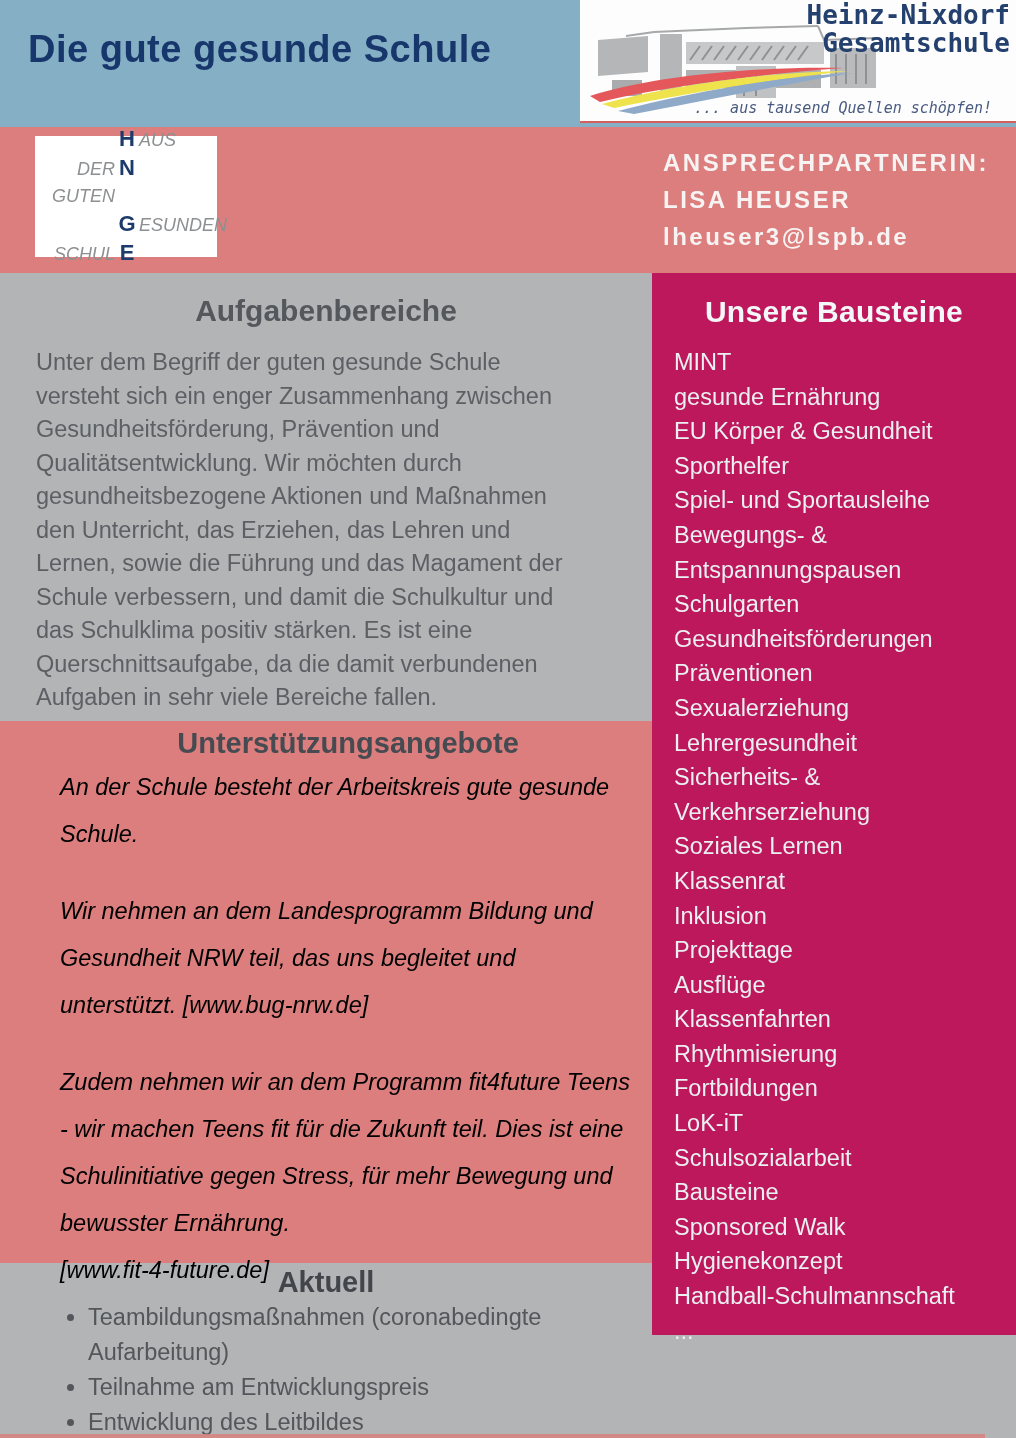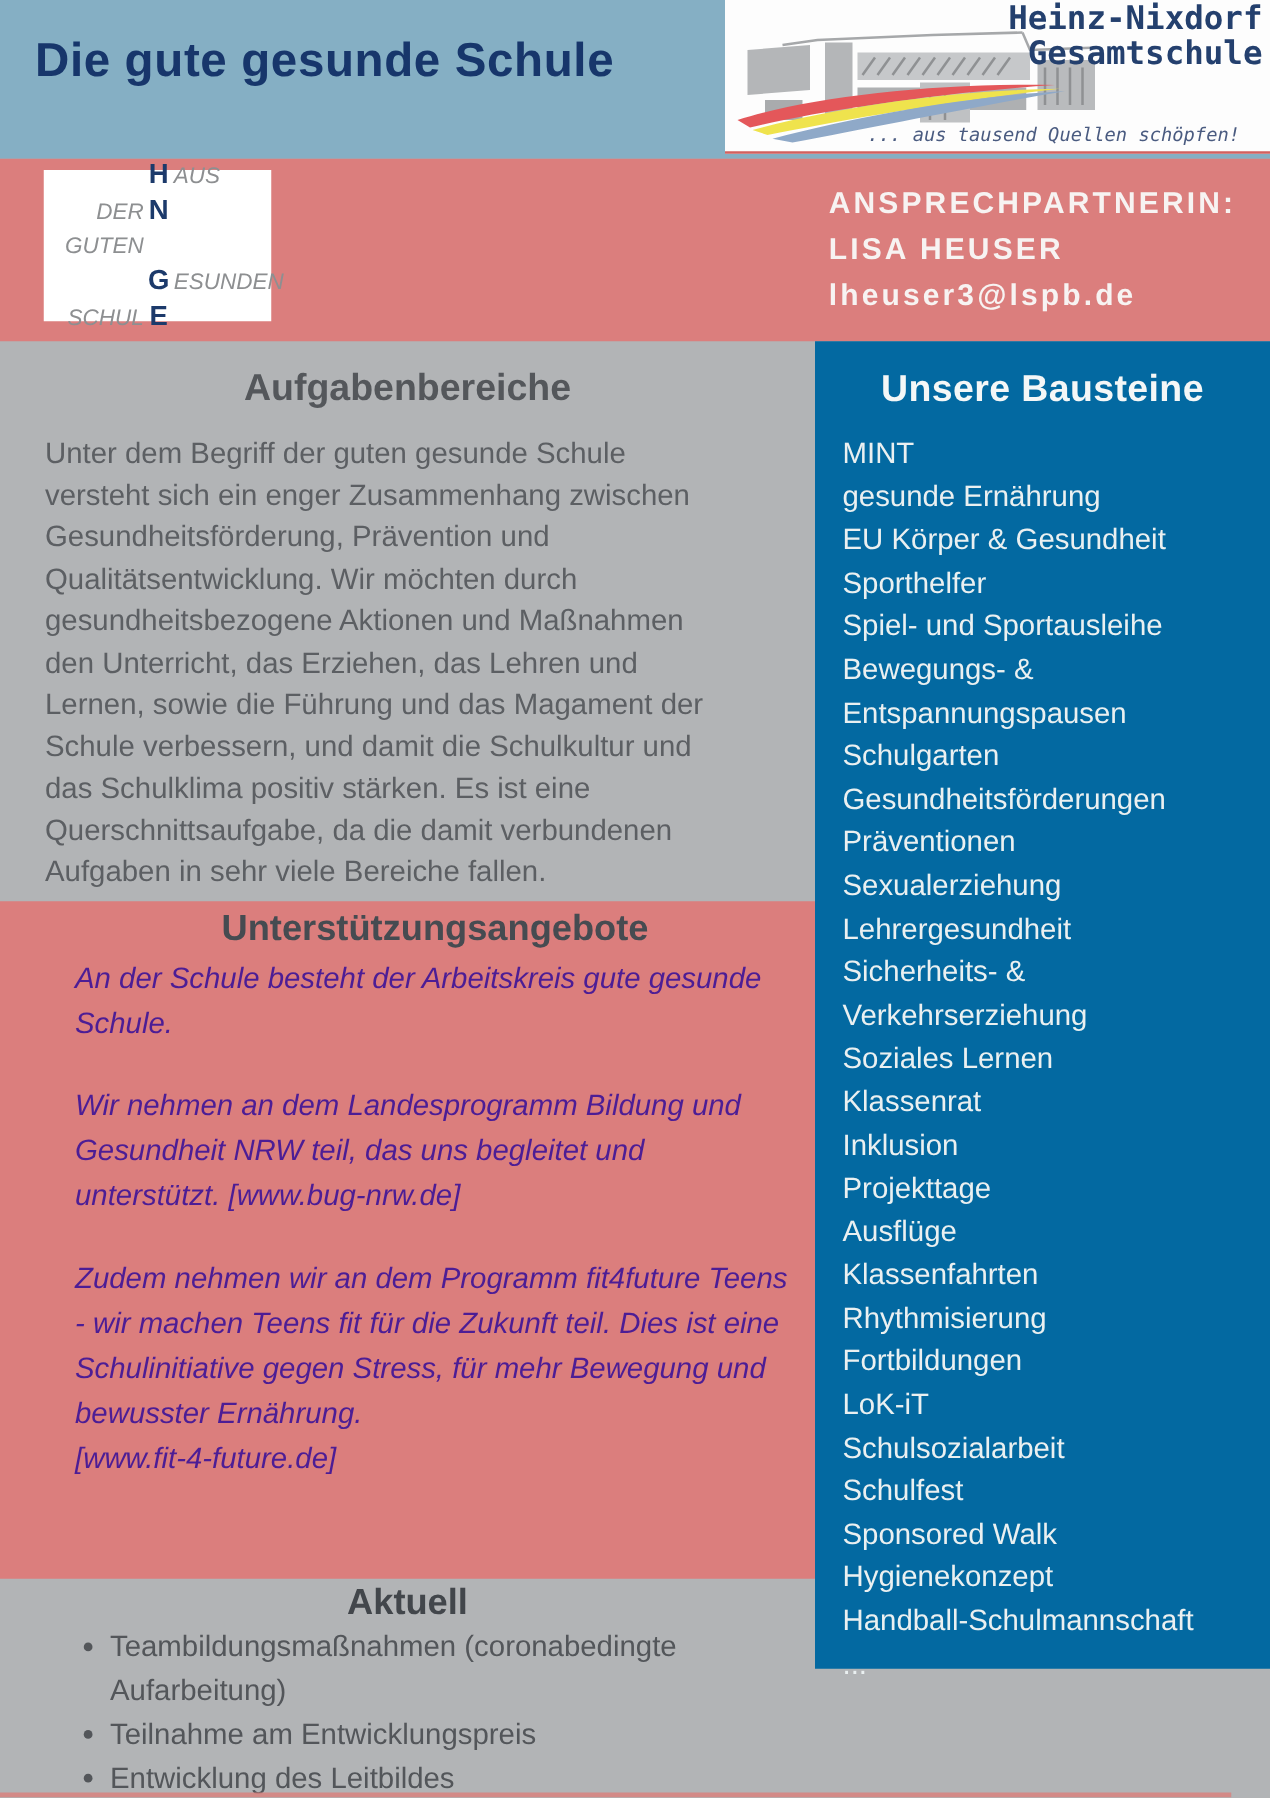--- a/index.html
+++ b/index.html
@@ -32,28 +32,28 @@
   .contact{position:absolute;left:663px;top:144px;color:#f7f3f2;font-weight:bold;
     font-size:24px;line-height:37px;letter-spacing:2.5px;}
   
   .tasks-heading{position:absolute;left:0;top:294px;width:652px;text-align:center;
     font-size:30px;font-weight:bold;color:#54575b;}
   .tasks-body{position:absolute;left:36px;top:346px;width:600px;
     font-size:23.5px;line-height:33.5px;color:#5c5f63;white-space:pre-line;}
   .support-section{position:absolute;left:0;top:721px;width:648px;height:542px;background:#db7e7d;padding-left:24px;}
   .support-heading{margin:6px 0 0 0;text-align:center;font-size:29px;font-weight:bold;color:#464b51;}
   .support-body{margin:4px 0 0 36px;width:585px;font-style:italic;
-    font-size:23.5px;line-height:36px;color:#4c1d95;}
+    font-size:23.5px;line-height:47px;color:#000000;}
   .support-body p{margin:0 0 30px 0;white-space:pre-line;}
   .aktuell-heading{position:absolute;left:0;top:1266px;width:652px;text-align:center;
     font-size:29px;font-weight:bold;color:#42464b;}
   .aktuell-list{position:absolute;left:0;top:1300px;width:600px;margin:0;padding:0 0 0 88px;}
   .aktuell-list li{font-size:23.5px;line-height:35px;color:#53565a;white-space:pre-line;}
   
-  .right-col{position:absolute;left:652px;top:273px;width:364px;height:1062px;background:#0369a1;}
+  .right-col{position:absolute;left:652px;top:273px;width:364px;height:1062px;background:#be185d;}
   .bausteine-heading{margin-top:22px;text-align:center;font-size:30px;font-weight:bold;
     color:#f4f7f7;letter-spacing:.3px;}
   .bausteine-list{margin:16px 0 0 22px;}
   .bausteine-list div{font-size:23.5px;line-height:34.6px;color:#eaf0f1;}
   
   .bottom-strip{position:absolute;left:0;top:1434px;width:985px;height:4px;background:#d8827f;opacity:.85;}
 </style>
 </head>
 <body>
 
@@ -229,21 +229,21 @@
       <div>Klassenfahrten</div>
 
       <div>Rhythmisierung</div>
 
       <div>Fortbildungen</div>
 
       <div>LoK-iT</div>
 
       <div>Schulsozialarbeit</div>
 
-      <div>Schulfest</div>
+      <div>Bausteine</div>
 
       <div>Sponsored Walk</div>
 
       <div>Hygienekonzept</div>
 
       <div>Handball-Schulmannschaft</div>
 
       <div>...</div>
     </div>
 </div>

